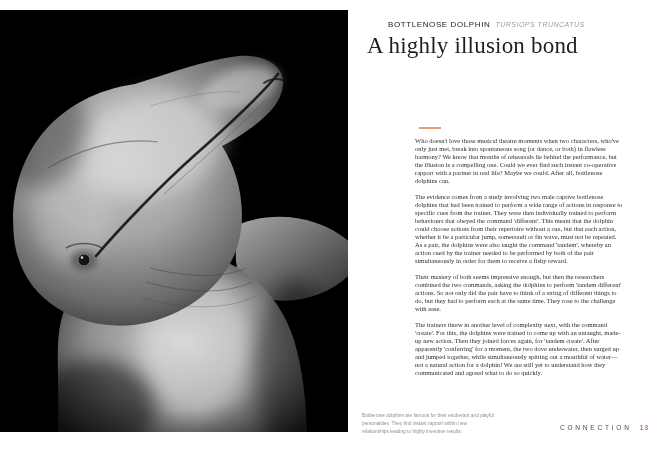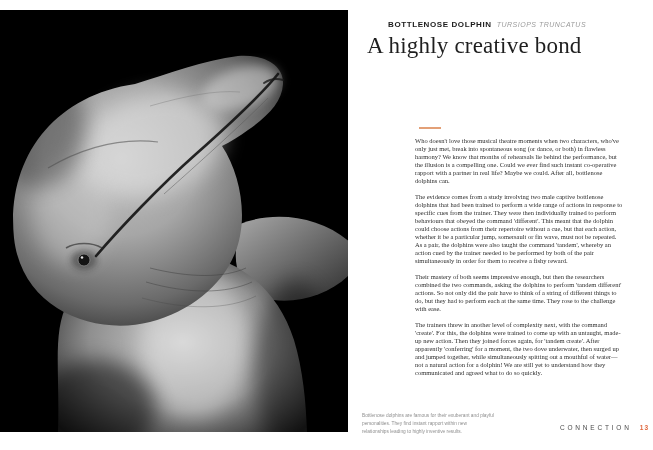--- a/index.html
+++ b/index.html
@@ -12,21 +12,21 @@
   .photo{position:absolute;left:0;top:10px;width:348px;height:422px;display:block;}
   .spine-shadow{
     position:absolute;left:348px;top:0;width:16px;height:450px;
     background:linear-gradient(to right, rgba(70,70,70,0.20), rgba(70,70,70,0.0));
     pointer-events:none;
   }
   .right-page{position:absolute;left:348px;top:0;width:305px;height:450px;background:#fff;}
 
   .kicker{position:absolute;left:20px;top:13px;white-space:nowrap;}
   .kicker .species{
-    font-size:8px;font-weight:bold;letter-spacing:0.6px;color:#1b1b1b;padding-left:20px;
+    font-size:8px;font-weight:normal;letter-spacing:0.6px;color:#1b1b1b;padding-left:20px;
   }
   .kicker .latin{
     font-size:7px;font-style:italic;letter-spacing:0.5px;color:#9b9b9b;margin-left:5px;
   }
   .title{
     position:absolute;left:19px;top:33px;margin:0;
     font-family:"Liberation Serif",serif;font-weight:normal;
     font-size:23px;color:#1f1f1f;letter-spacing:0.2px;white-space:nowrap;
   }
   .accent-rule{
@@ -116,21 +116,21 @@
   </svg>
 </div>
 
 <div class="spine-shadow"></div>
 
 <div class="right-page">
   <div class="kicker">
     <span class="species">BOTTLENOSE DOLPHIN</span><span class="latin">TURSIOPS TRUNCATUS</span>
   </div>
 
-  <h1 class="title">A highly creative bond</h1>
+  <h1 class="title">A highly illusion bond</h1>
 
   <div class="accent-rule"></div>
 
   <div class="body-col">
     <p>Who doesn't love those musical theatre moments when two characters, who've only just met, break into spontaneous song (or dance, or both) in flawless harmony? We know that months of rehearsals lie behind the performance, but the illusion is a compelling one. Could we ever find such instant co-operative rapport with a partner in real life? Maybe we could. After all, bottlenose dolphins can.</p>
     <p>The evidence comes from a study involving two male captive bottlenose dolphins that had been trained to perform a wide range of actions in response to specific cues from the trainer. They were then individually trained to perform behaviours that obeyed the command 'different'. This meant that the dolphin could choose actions from their repertoire without a cue, but that each action, whether it be a particular jump, somersault or fin wave, must not be repeated. As a pair, the dolphins were also taught the command 'tandem', whereby an action cued by the trainer needed to be performed by both of the pair simultaneously in order for them to receive a fishy reward.</p>
     <p>Their mastery of both seems impressive enough, but then the researchers combined the two commands, asking the dolphins to perform 'tandem different' actions. So not only did the pair have to think of a string of different things to do, but they had to perform each at the same time. They rose to the challenge with ease.</p>
     <p>The trainers threw in another level of complexity next, with the command 'create'. For this, the dolphins were trained to come up with an untaught, made-up new action. Then they joined forces again, for 'tandem create'. After apparently 'conferring' for a moment, the two dove underwater, then surged up and jumped together, while simultaneously spitting out a mouthful of water—not a natural action for a dolphin! We are still yet to understand how they communicated and agreed what to do so quickly.</p>
   </div>
 

